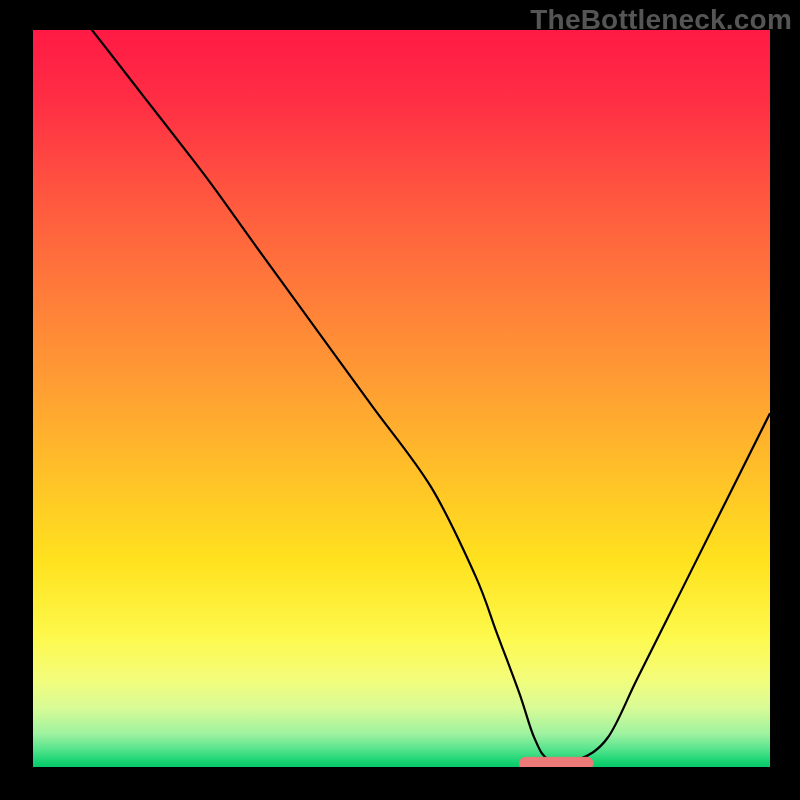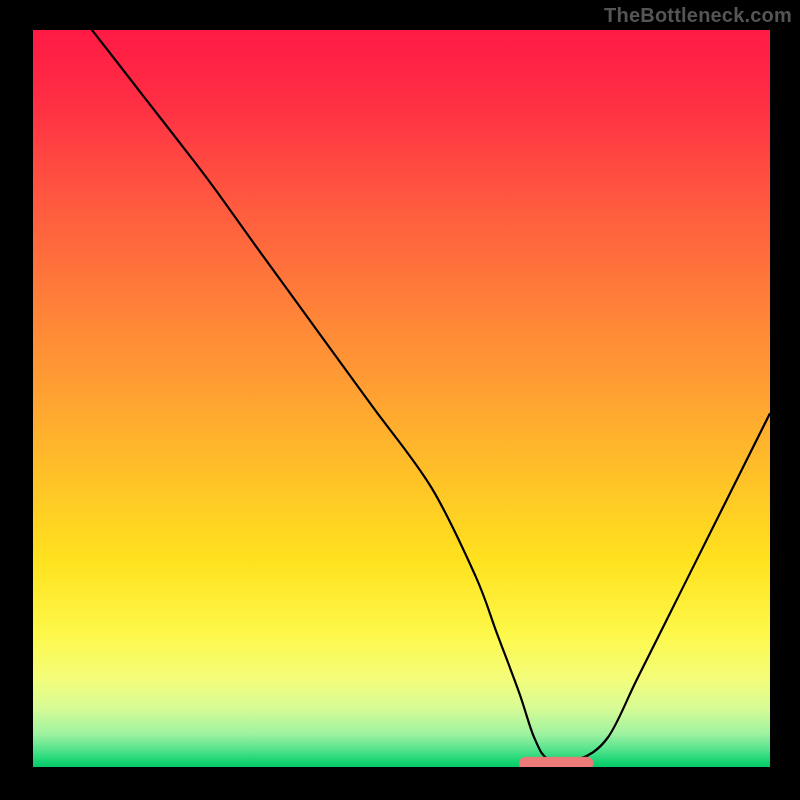--- a/index.html
+++ b/index.html
@@ -14,21 +14,21 @@
     position: relative;
     width: 800px;
     height: 800px;
     background: #000;
   }
   .watermark {
     position: absolute;
     top: 4px;
     right: 8px;
     color: #555;
-    font-size: 20px;
+    font-size: 28px;
     font-weight: 600;
     letter-spacing: 0.2px;
     z-index: 5;
   }
   .plot-frame {
     position: absolute;
     left: 30px;
     top: 30px;
     width: 740px;
     height: 740px;

